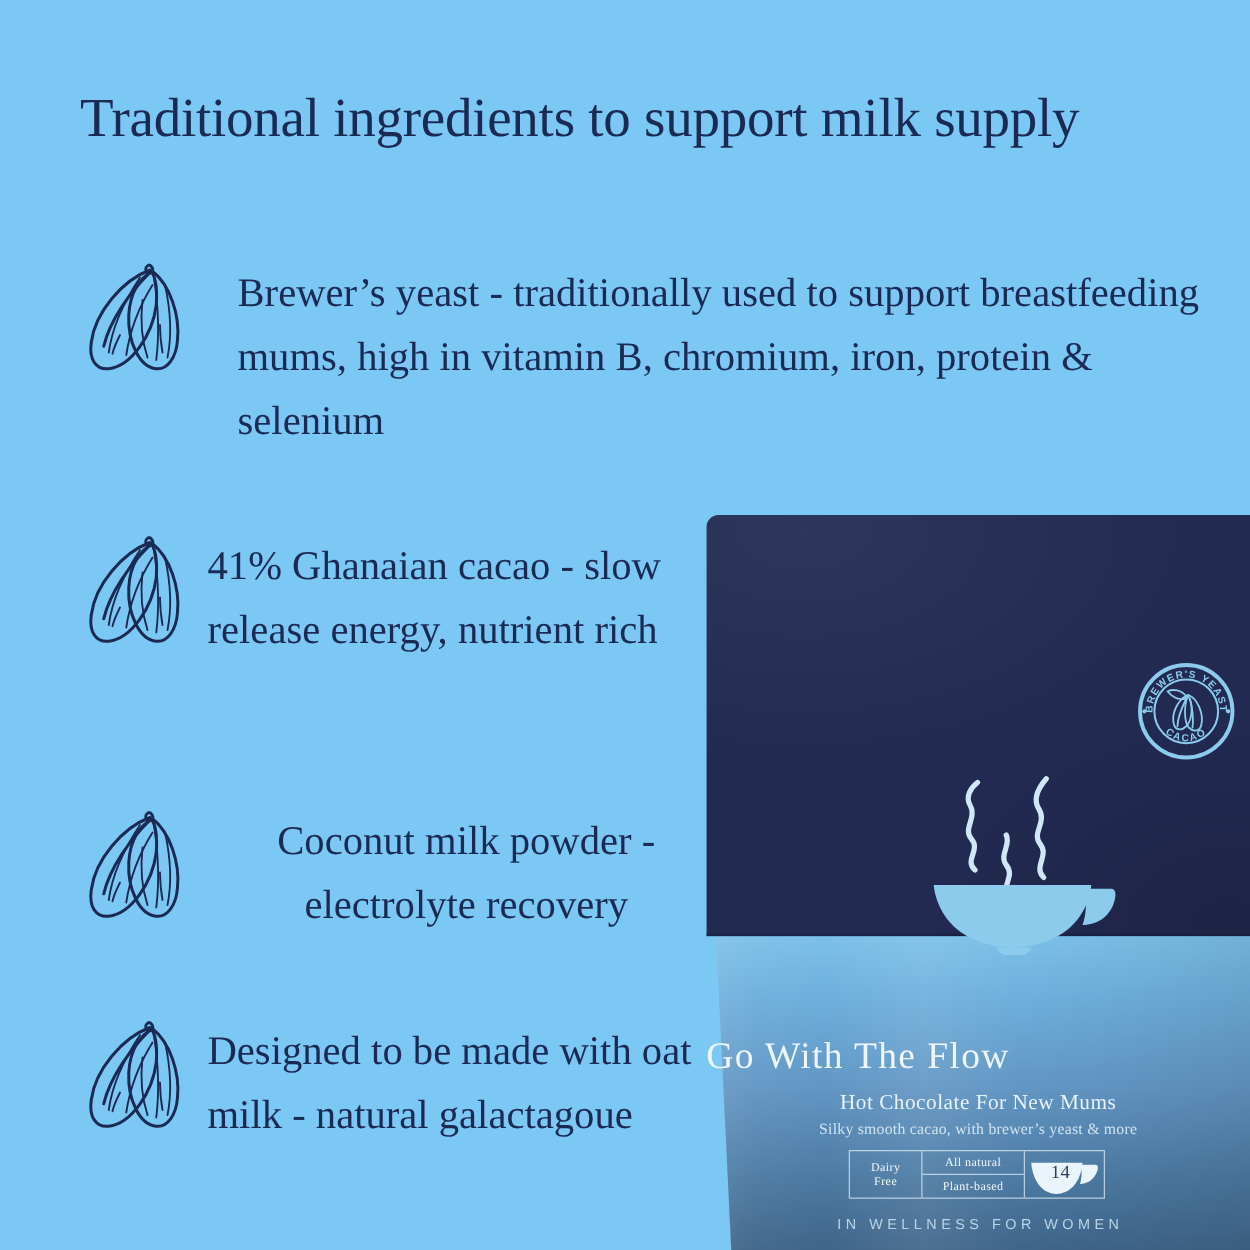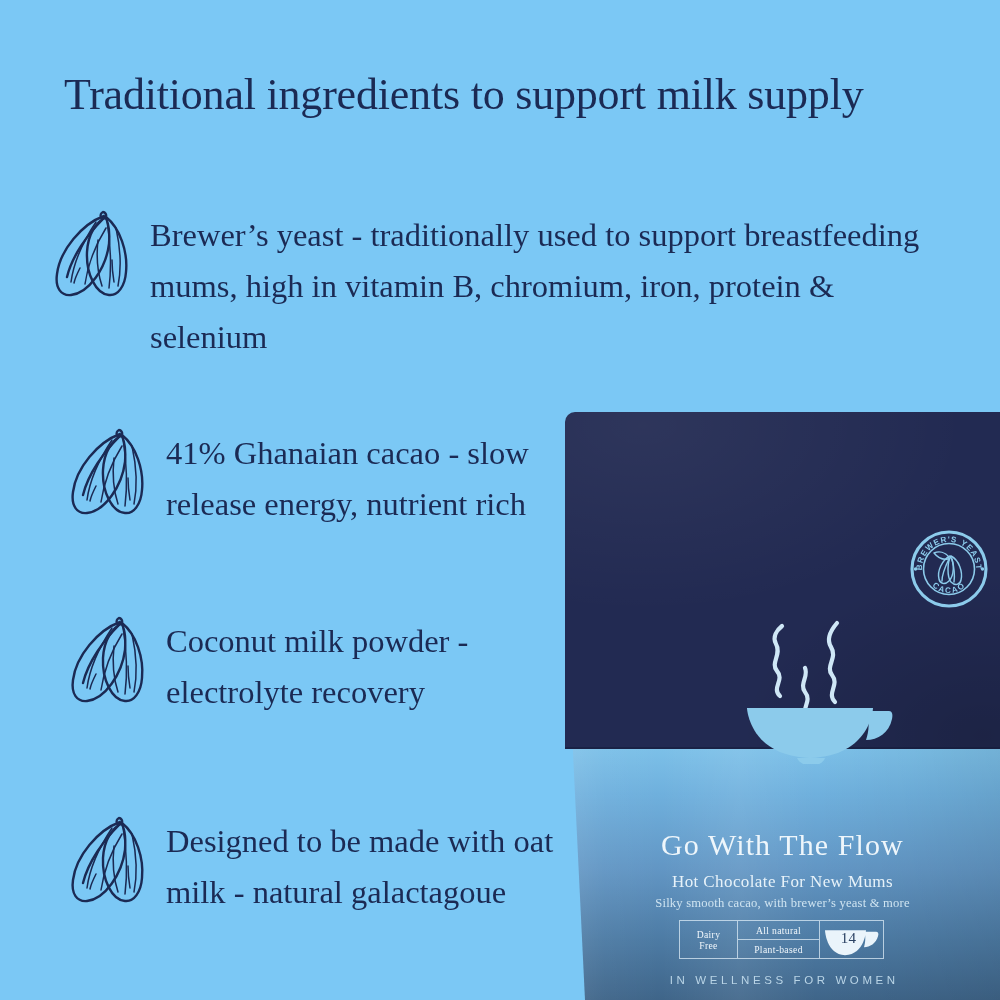--- a/index.html
+++ b/index.html
@@ -53,23 +53,23 @@
     height: 98px;
   }
   .bullet .btext {
     font-family: "Liberation Serif", serif;
     font-size: 32.5px;
     line-height: 51px;
     color: #1b2a54;
     padding-top: 4px;
   }
 
-  #bullet-1 { left: 44px; top: 206px; width: 900px; }
+  #bullet-1 { left: 60px; top: 206px; width: 900px; gap: 24px; }
   #bullet-2 { left: 60px; top: 424px; width: 520px; }
-  #bullet-3 { left: 60px; top: 612px; width: 520px; }
+  #bullet-3 { left: 60px; top: 644px; width: 520px; text-align: center; }
   #bullet-4 { left: 60px; top: 812px; width: 520px; }
 
   
   #bag {
     position: absolute;
     left: 565px;
     top: 412px;
     width: 435px;
     height: 588px;
     overflow: hidden;
@@ -153,21 +153,20 @@
     font-weight: bold;
     letter-spacing: 6.2px;
     color: #1d2a52;
     text-indent: 6px;
   }
   #product-name {
     position: absolute;
     left: 0;
     top: 416px;
     width: 435px;
-    text-align: center;
     font-family: "Liberation Serif", serif;
     font-size: 30px;
     letter-spacing: 1.1px;
     color: #eef6fb;
   }
   #product-sub {
     position: absolute;
     left: 0;
     top: 460px;
     width: 435px;

